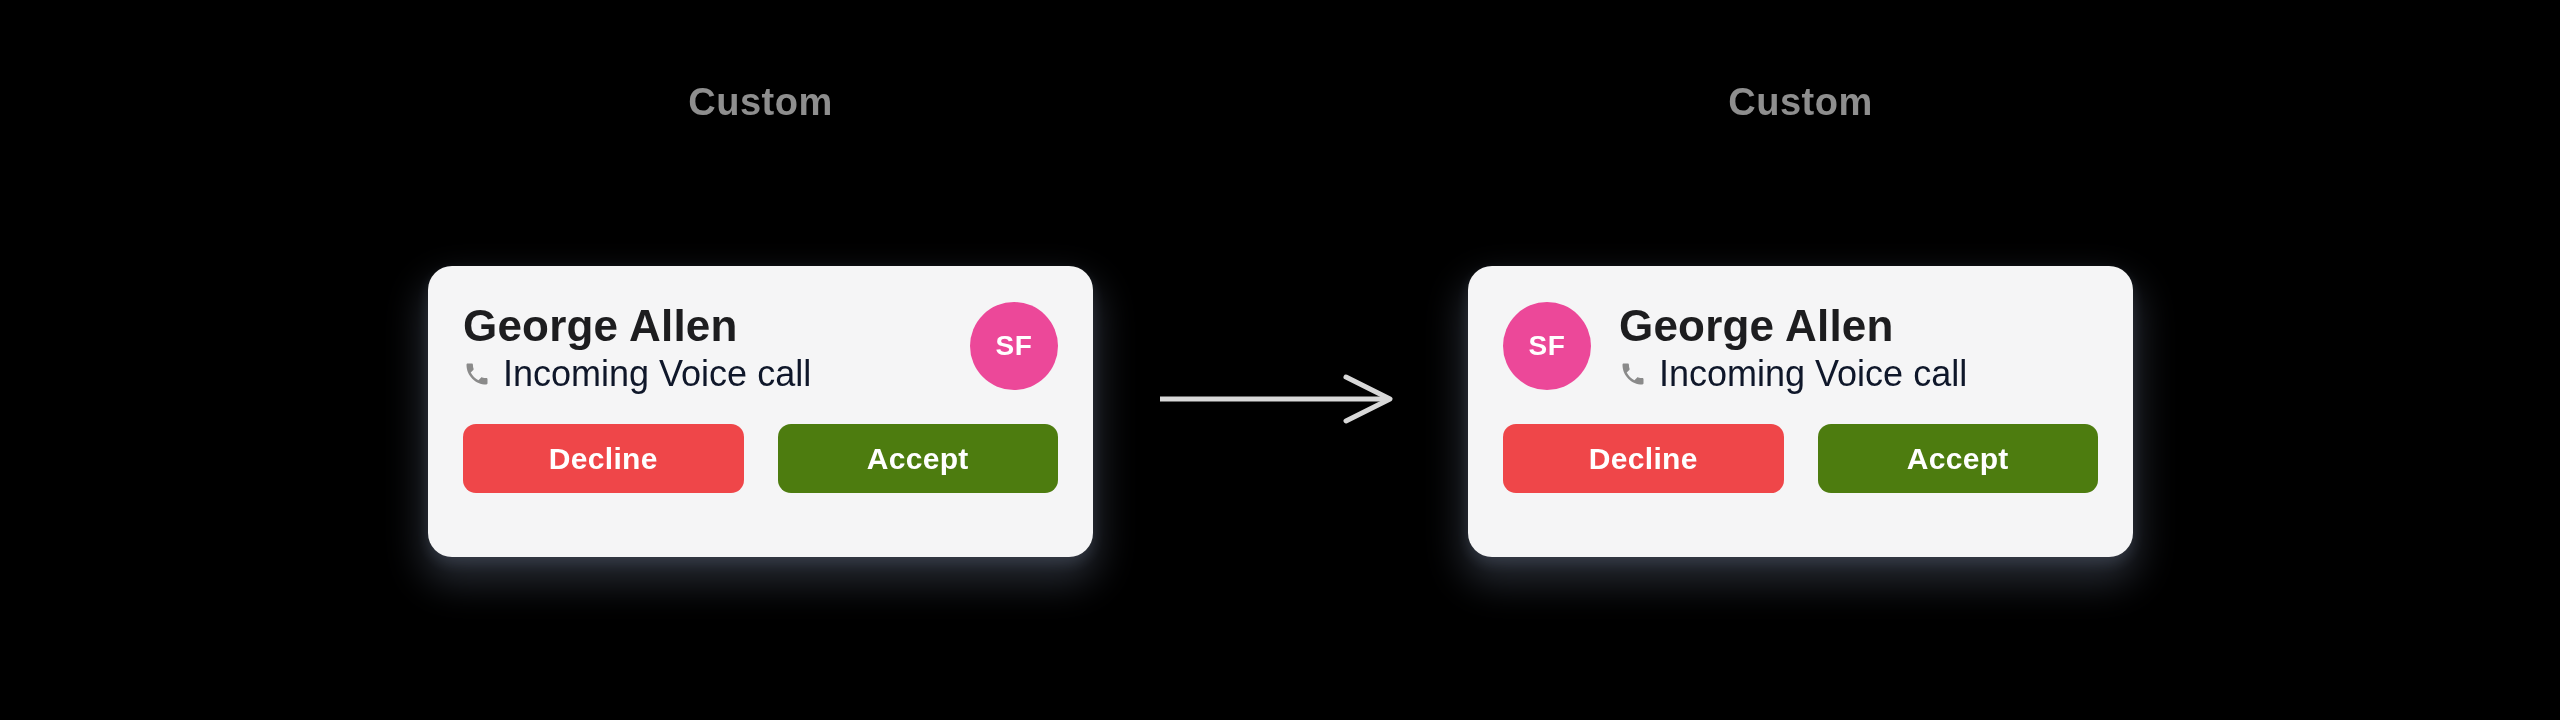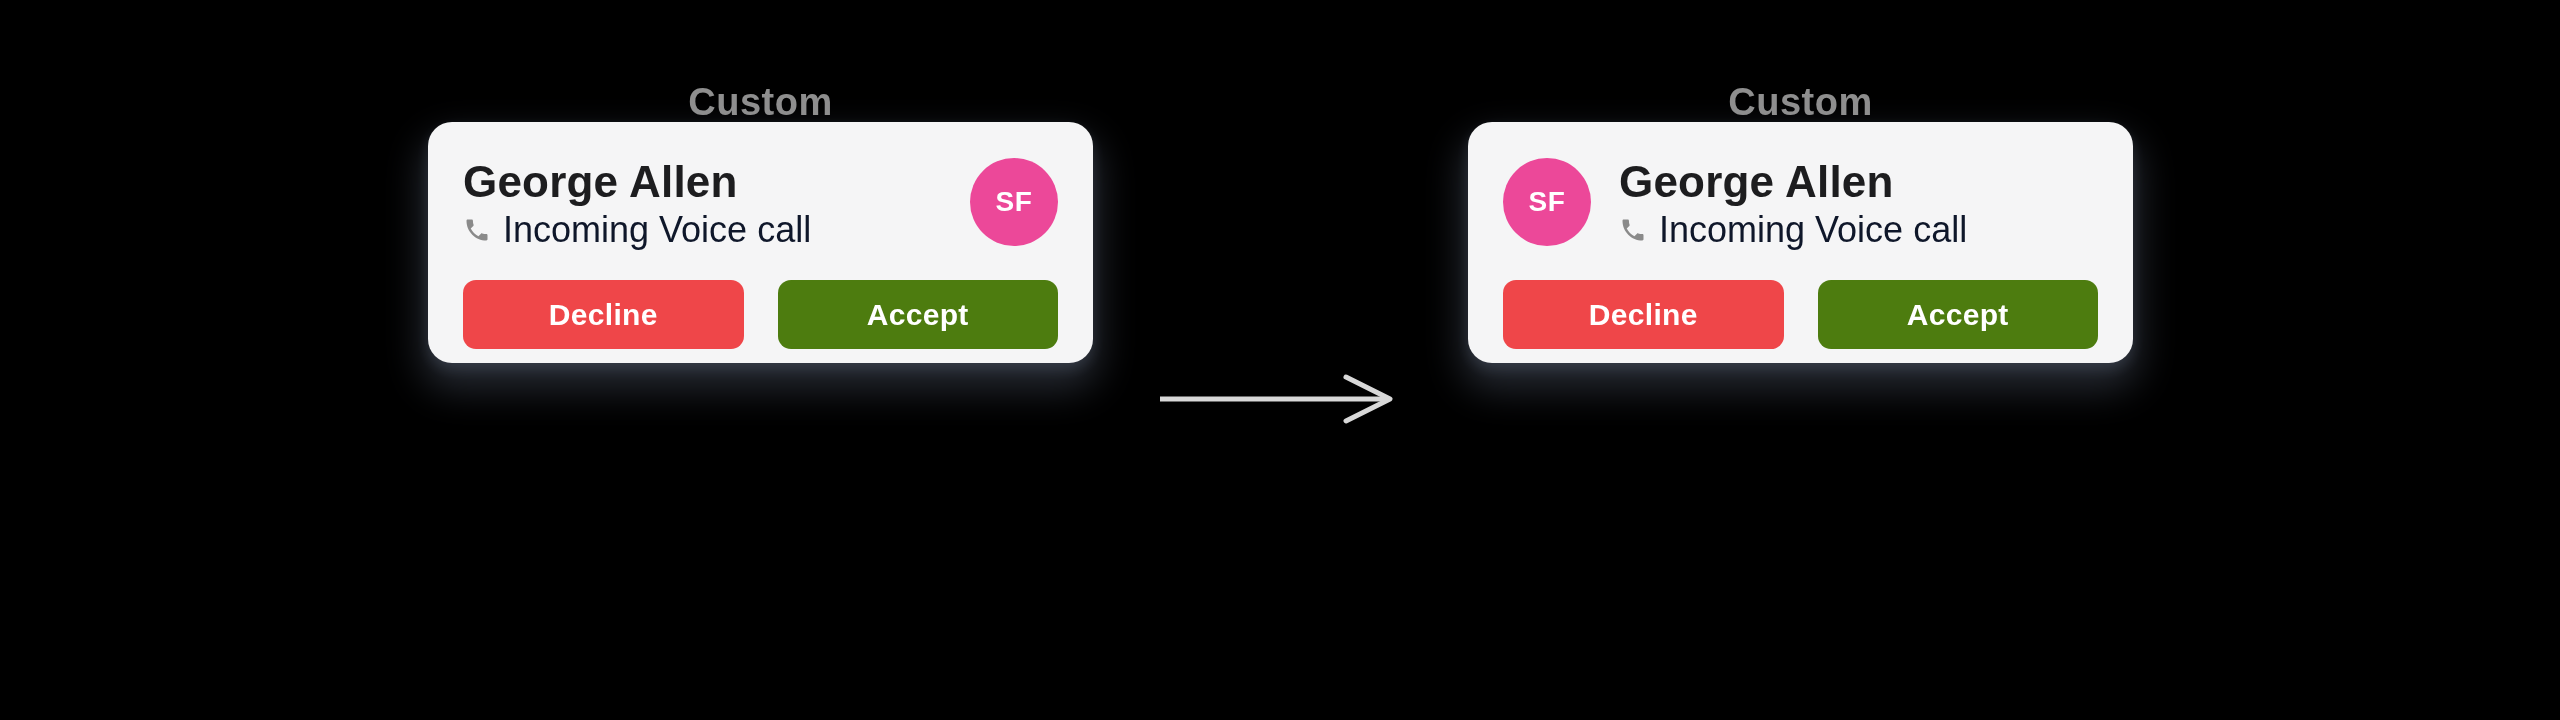--- a/index.html
+++ b/index.html
@@ -27,22 +27,23 @@
     height: 40px;
     line-height: 40px;
     text-align: center;
     font-size: 38px;
     font-weight: 700;
     color: #8e8e8e;
     letter-spacing: 0.5px;
   }
   .call-card {
     box-sizing: border-box;
+    margin-top: 144px;
     width: 665px;
-    height: 241px;
+    height: 291px;
     background: #f5f5f6;
     border-radius: 24px;
     padding: 34px 35px 0 35px;
     box-shadow: 0 20px 38px 6px rgba(125, 138, 165, 0.30),
                 0 6px 14px rgba(125, 138, 165, 0.22);
   }
   .card-top {
     display: flex;
     align-items: flex-start;
   }

